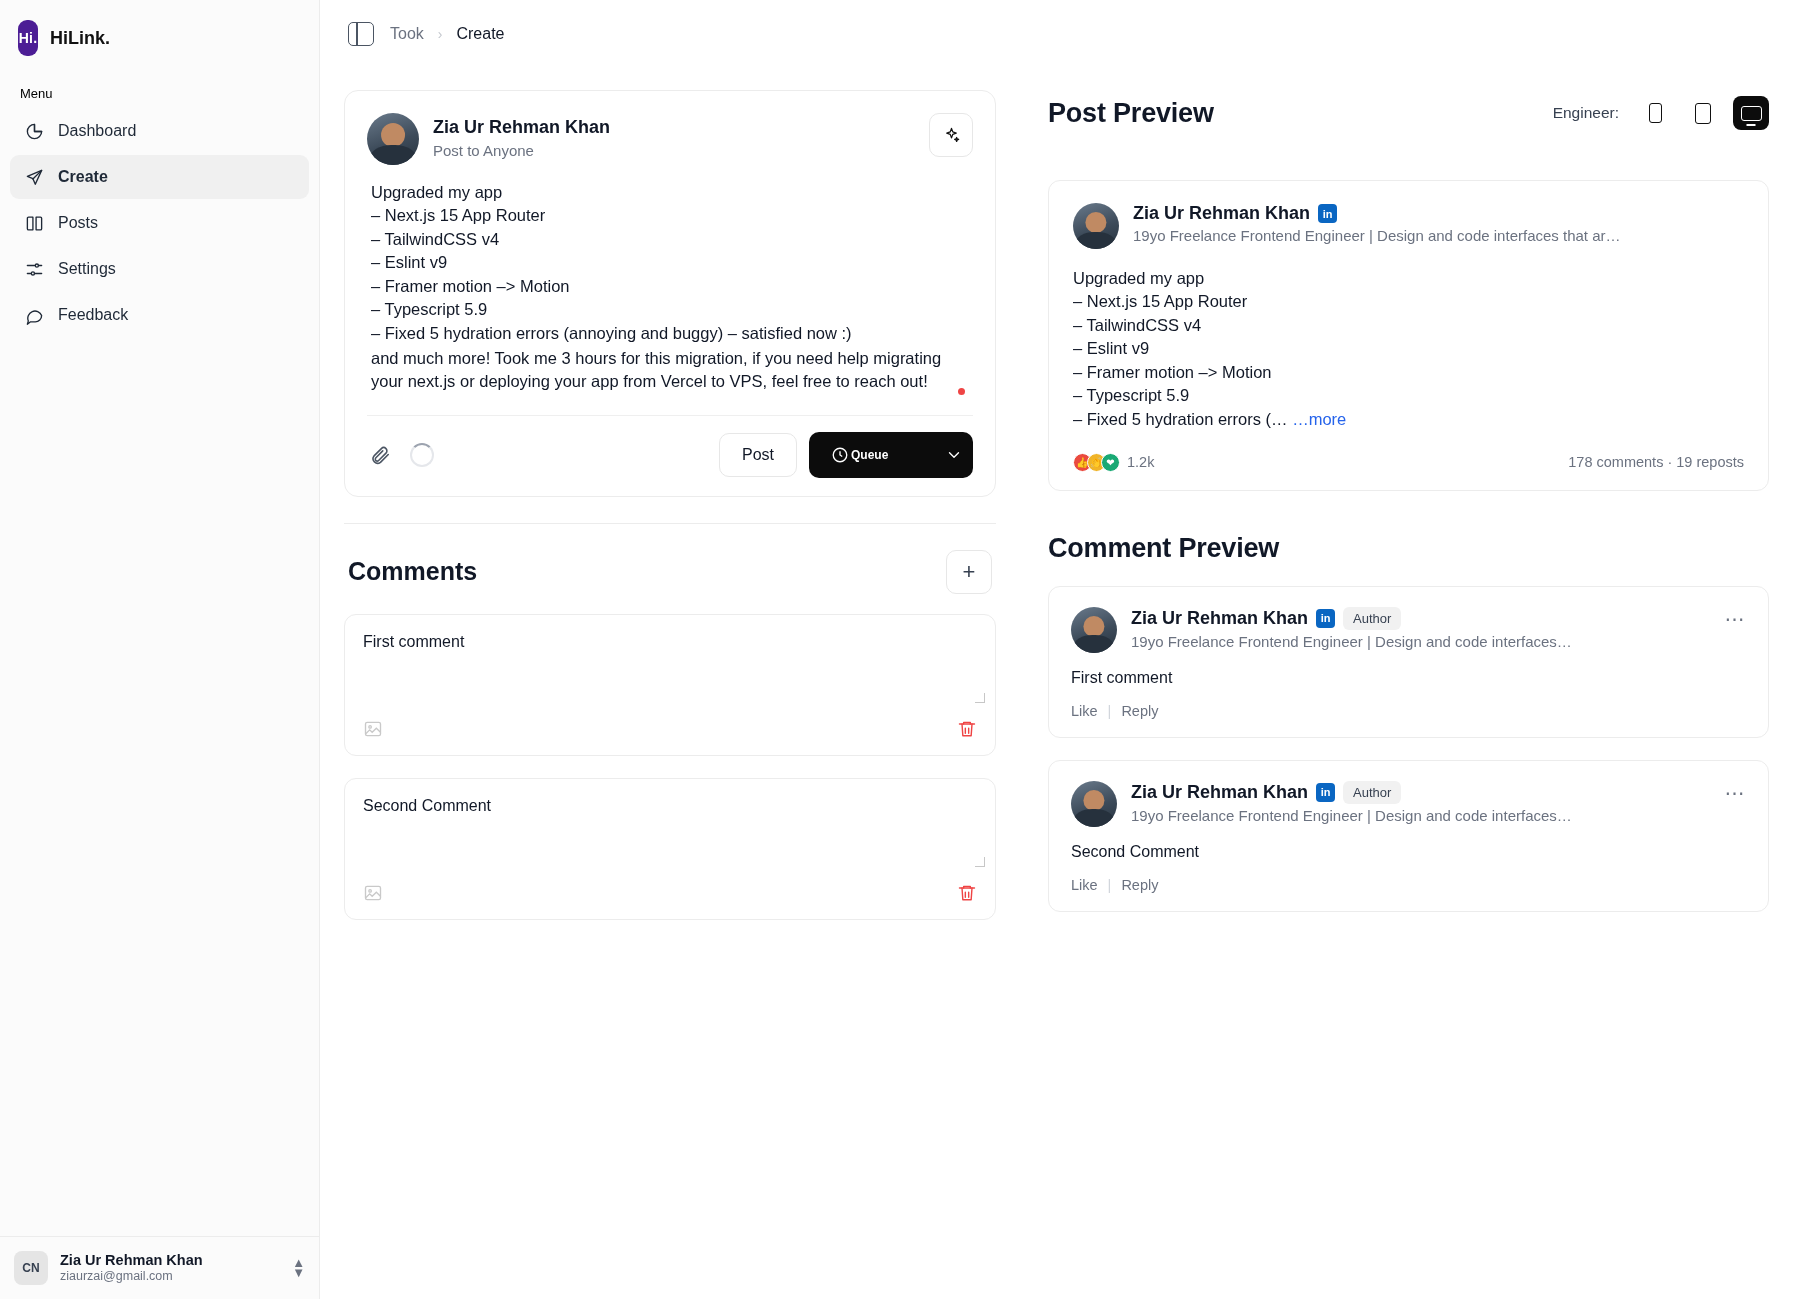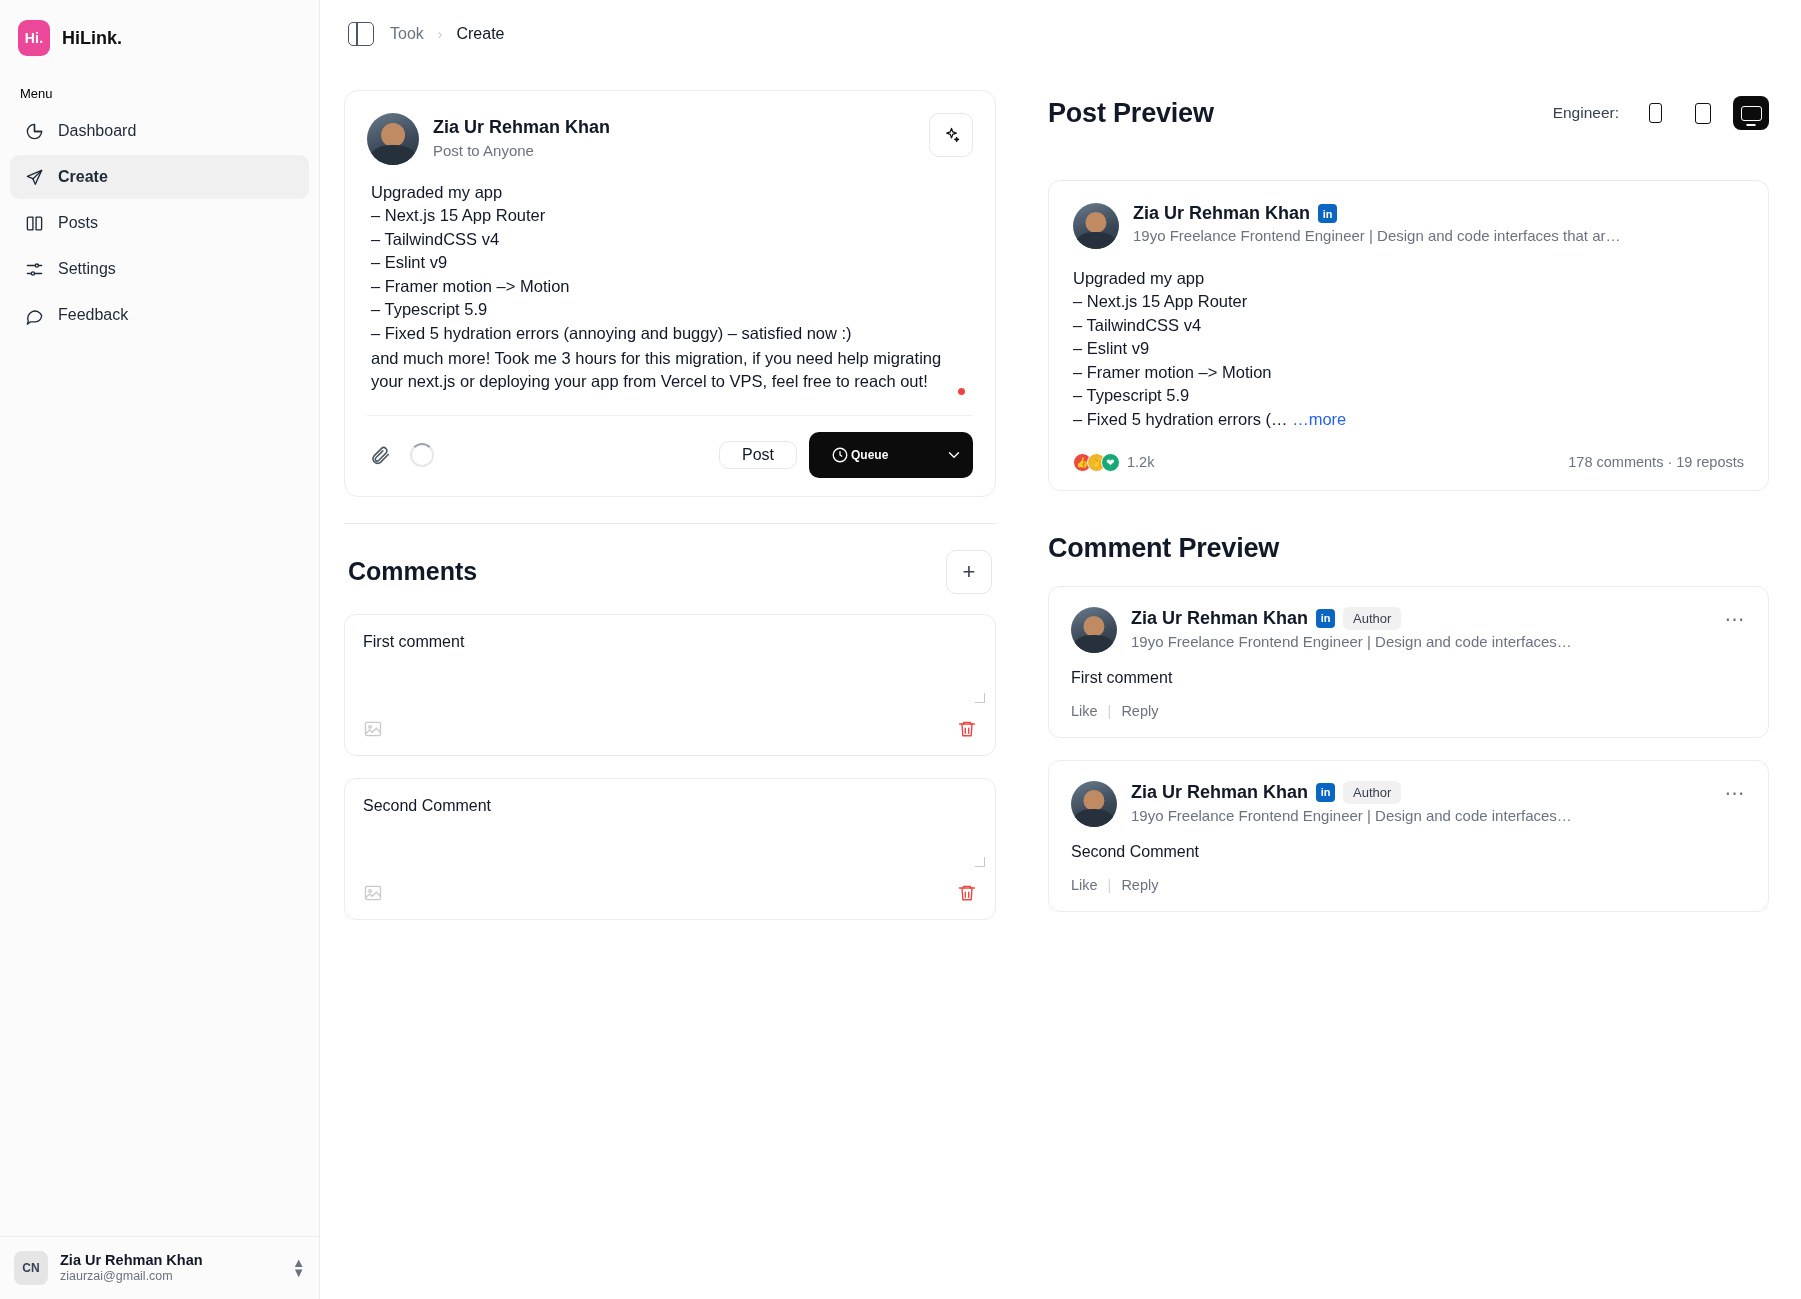--- a/index.html
+++ b/index.html
@@ -19,22 +19,22 @@
     border-right: 1px solid #ececec;
     display: flex; flex-direction: column;
     flex: 0 0 320px;
     position: relative;
   }
   .brand {
     display: flex; align-items: center; gap: 12px;
     padding: 20px 18px 8px 18px;
   }
   .brand-logo {
-    width: 32px; height: 36px; border-radius: 9px;
-    background: #ec4899; color: #fff;
+    width: 20px; height: 36px; border-radius: 9px;
+    background: #4c1d95; color: #fff;
     display: flex; align-items: center; justify-content: center;
     font-size: 14px; font-weight: 700; letter-spacing: .2px;
   }
   .brand-name { font-size: 18px; font-weight: 700; color: #111; }
   .menu-label {
     font-size: 13px; color: #000000; padding: 22px 20px 8px 20px;
     font-weight: 400;
   }
   .nav { padding: 0 10px; display: flex; flex-direction: column; gap: 2px; }
   .nav-item {
@@ -129,21 +129,21 @@
   }
   .clip-btn, .spin {
     width: 26px; height: 26px; display: flex; align-items: center; justify-content: center; cursor: pointer; color: #4b5563;
   }
   .spin-ring {
     width: 24px; height: 24px; border-radius: 50%;
     border: 2px solid #e5e7eb; border-top-color: #9ca3af;
   }
   .foot-actions { margin-left: auto; display: flex; align-items: center; gap: 12px; }
   .btn-post {
-    height: 28px; padding: 0 22px; border-radius: 10px; border: 1px solid #e7e7e7;
+    height: 44px; padding: 0 22px; border-radius: 10px; border: 1px solid #e7e7e7;
     background: #fff; font-size: 16px; color: #111827; cursor: pointer;
   }
   .btn-queue {
     height: 46px; padding: 0 10px 0 22px; border-radius: 10px; background: #0c0c0c; color: #fff;
     display: flex; align-items: center; gap: 2px; font-size: 12px; font-weight: 600; cursor: pointer;
     min-width: 164px;
   }
   .btn-queue svg { width: 18px; height: 18px; stroke: #fff; fill: none; stroke-width: 1.8; }
   .queue-caret { margin-left: auto; padding-left: 10px; display: flex; align-items: center; }
 

